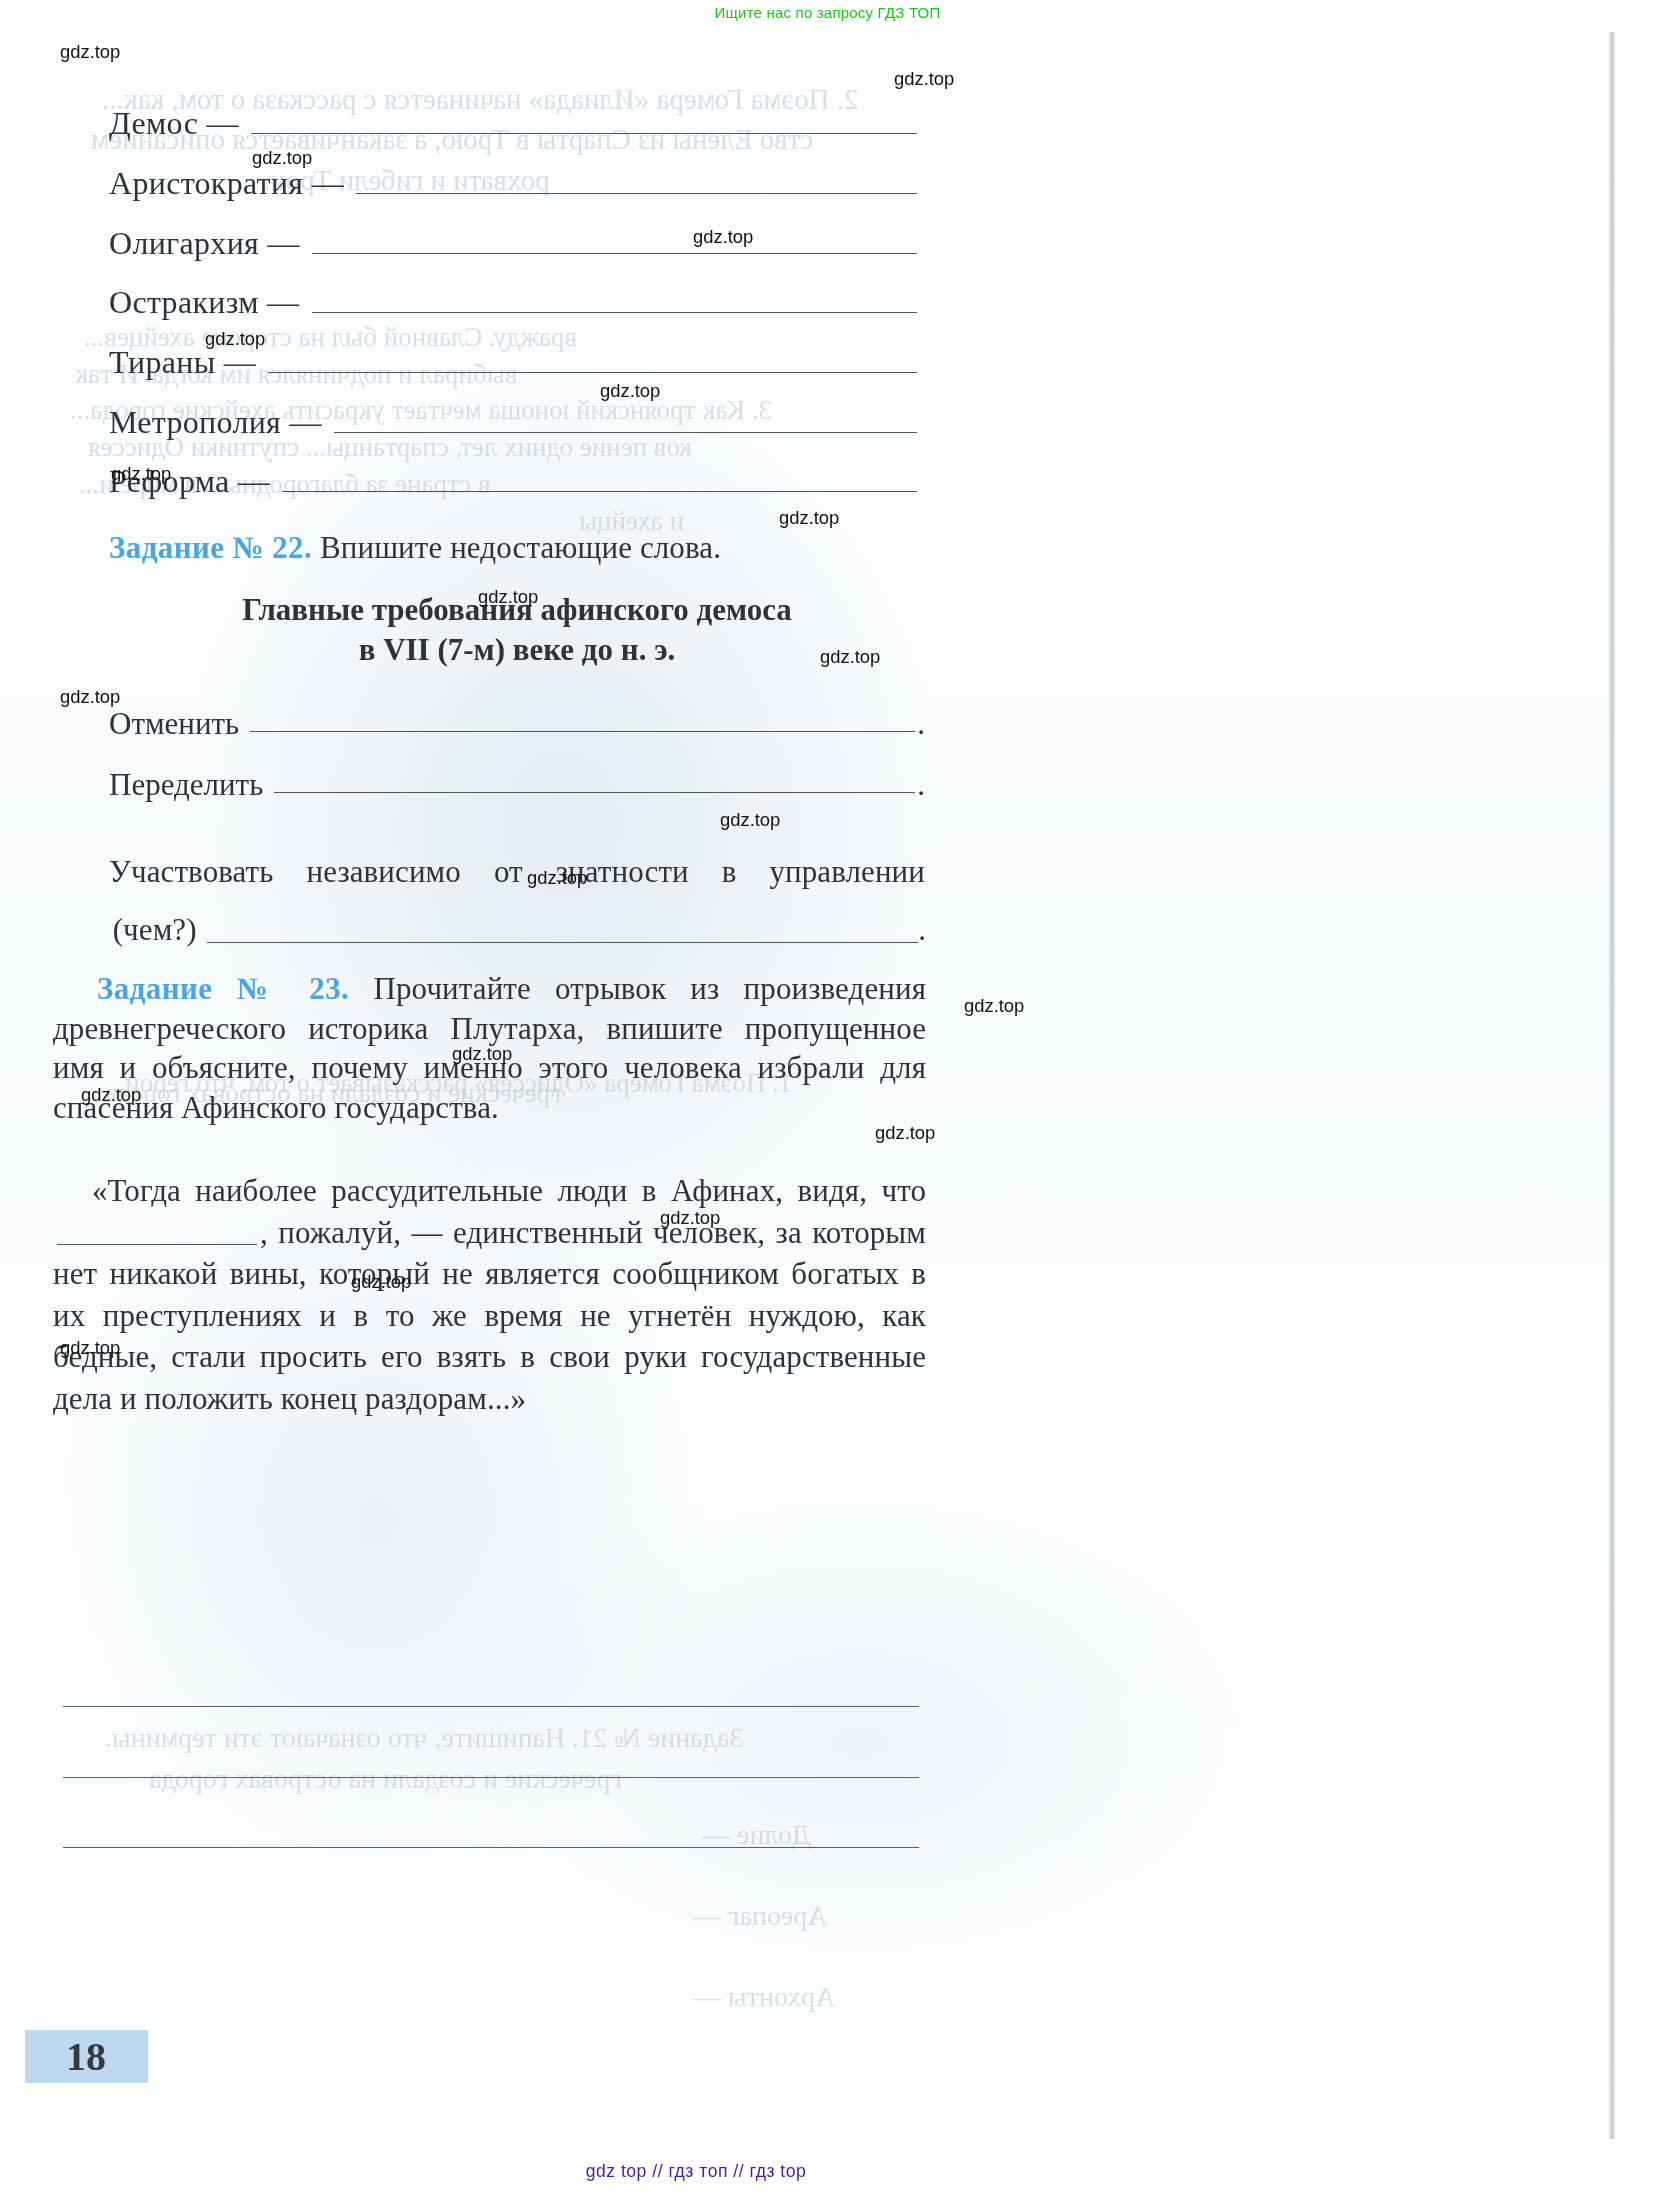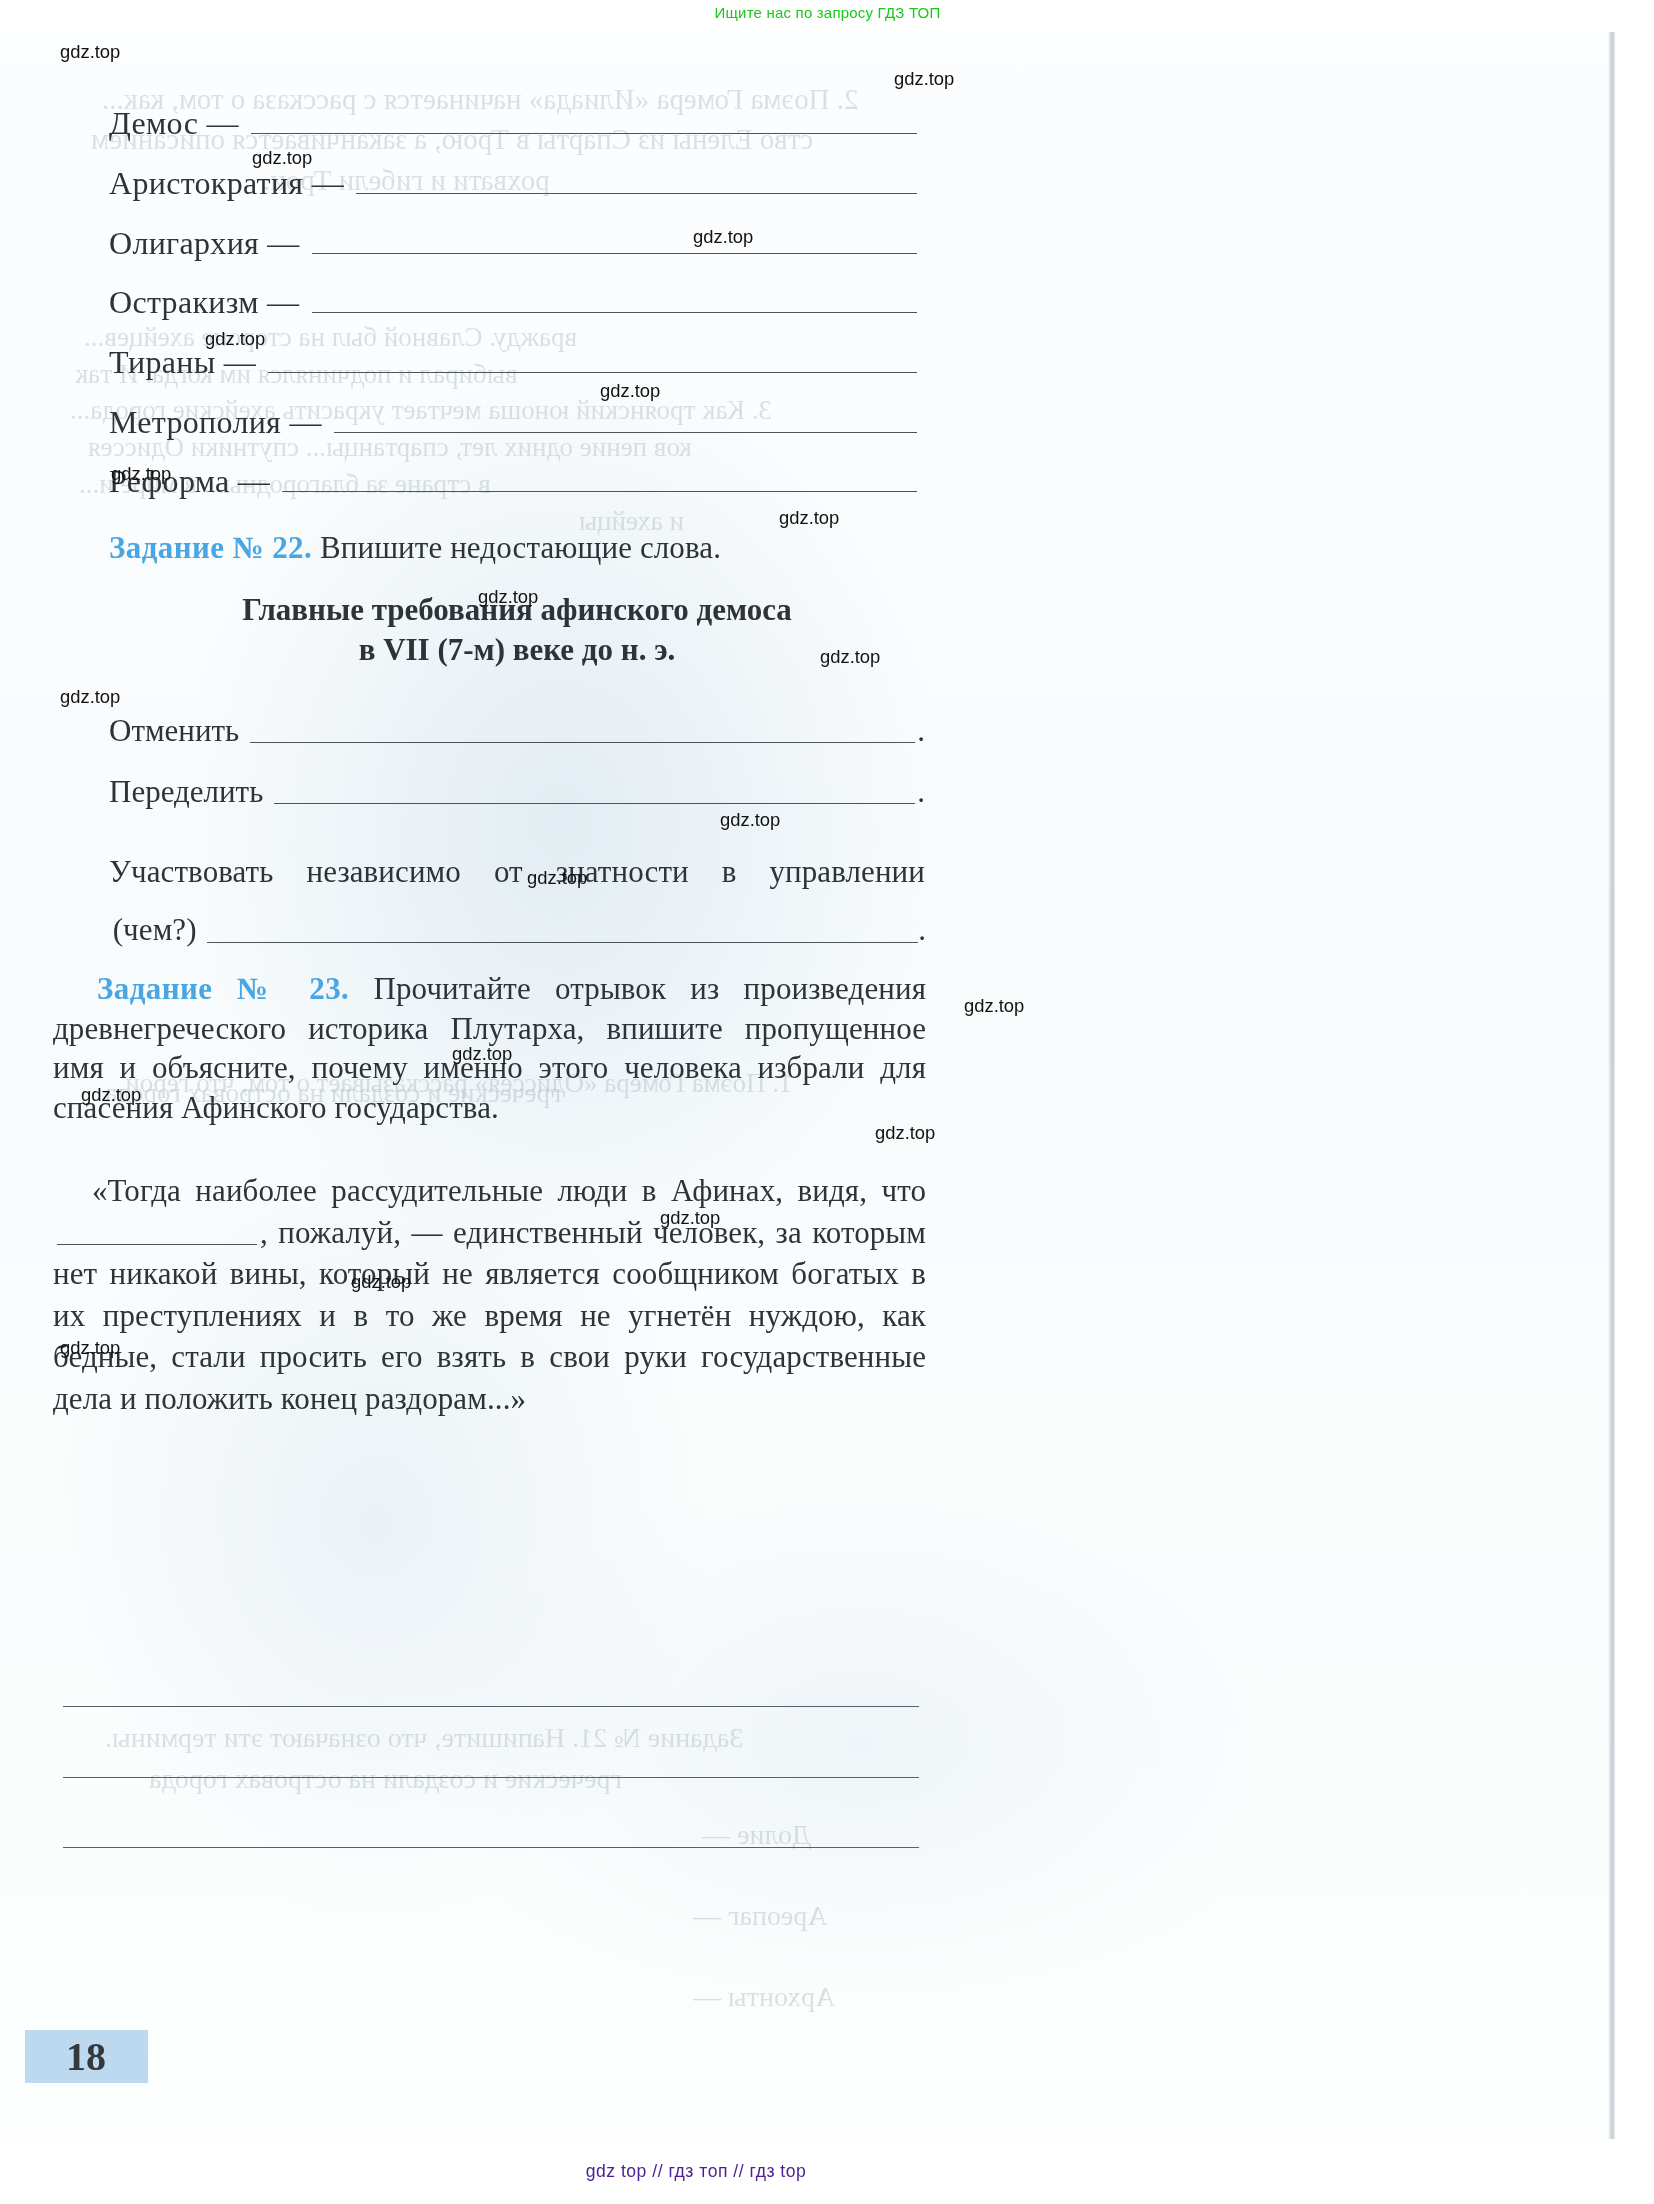--- a/index.html
+++ b/index.html
@@ -129,21 +129,21 @@
     color: #2e3338;
     line-height: 1.30;
   }
 
   .fill-row {
     position: absolute;
     left: 109px;
     width: 816px;
     height: 49px;
     display: flex;
-    align-items: center;
+    align-items: flex-start;
     font-size: 31px;
     color: #2e3338;
   }
   .fill-rule {
     flex: 1 1 auto;
     margin-left: 10.5px;
     border-bottom: 1.8px solid #4a555c;
     height: 24.6px;
   }
   .fill-dot {

